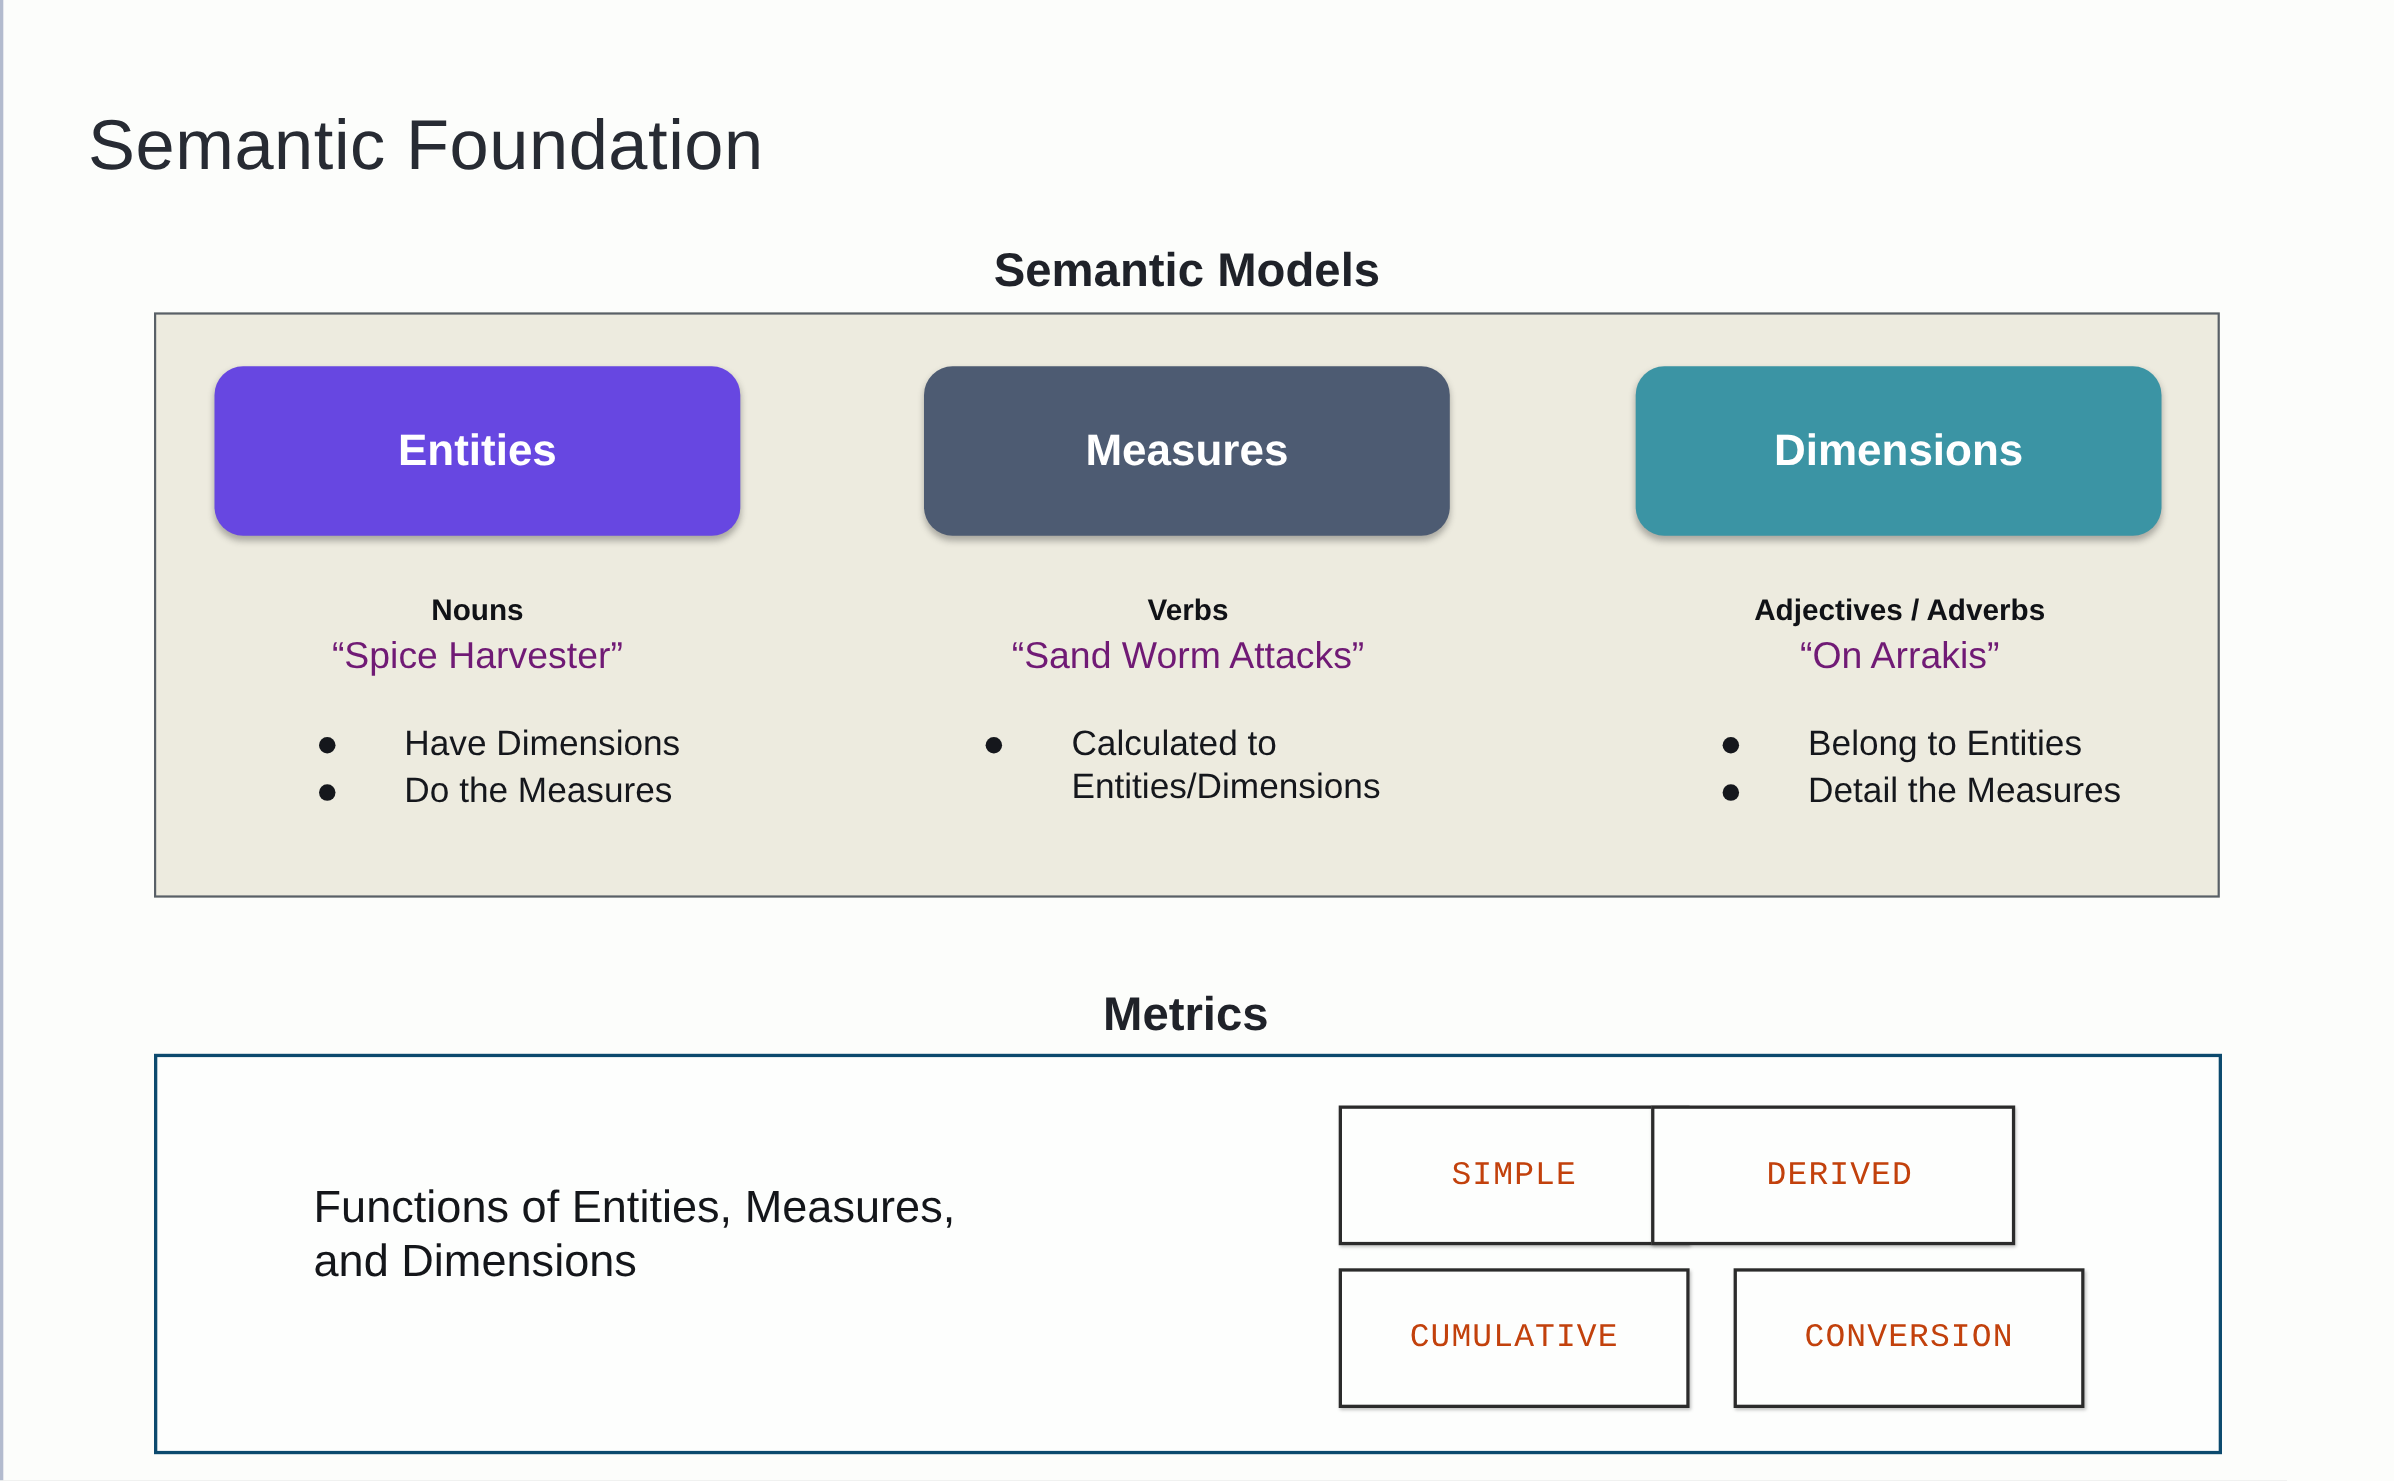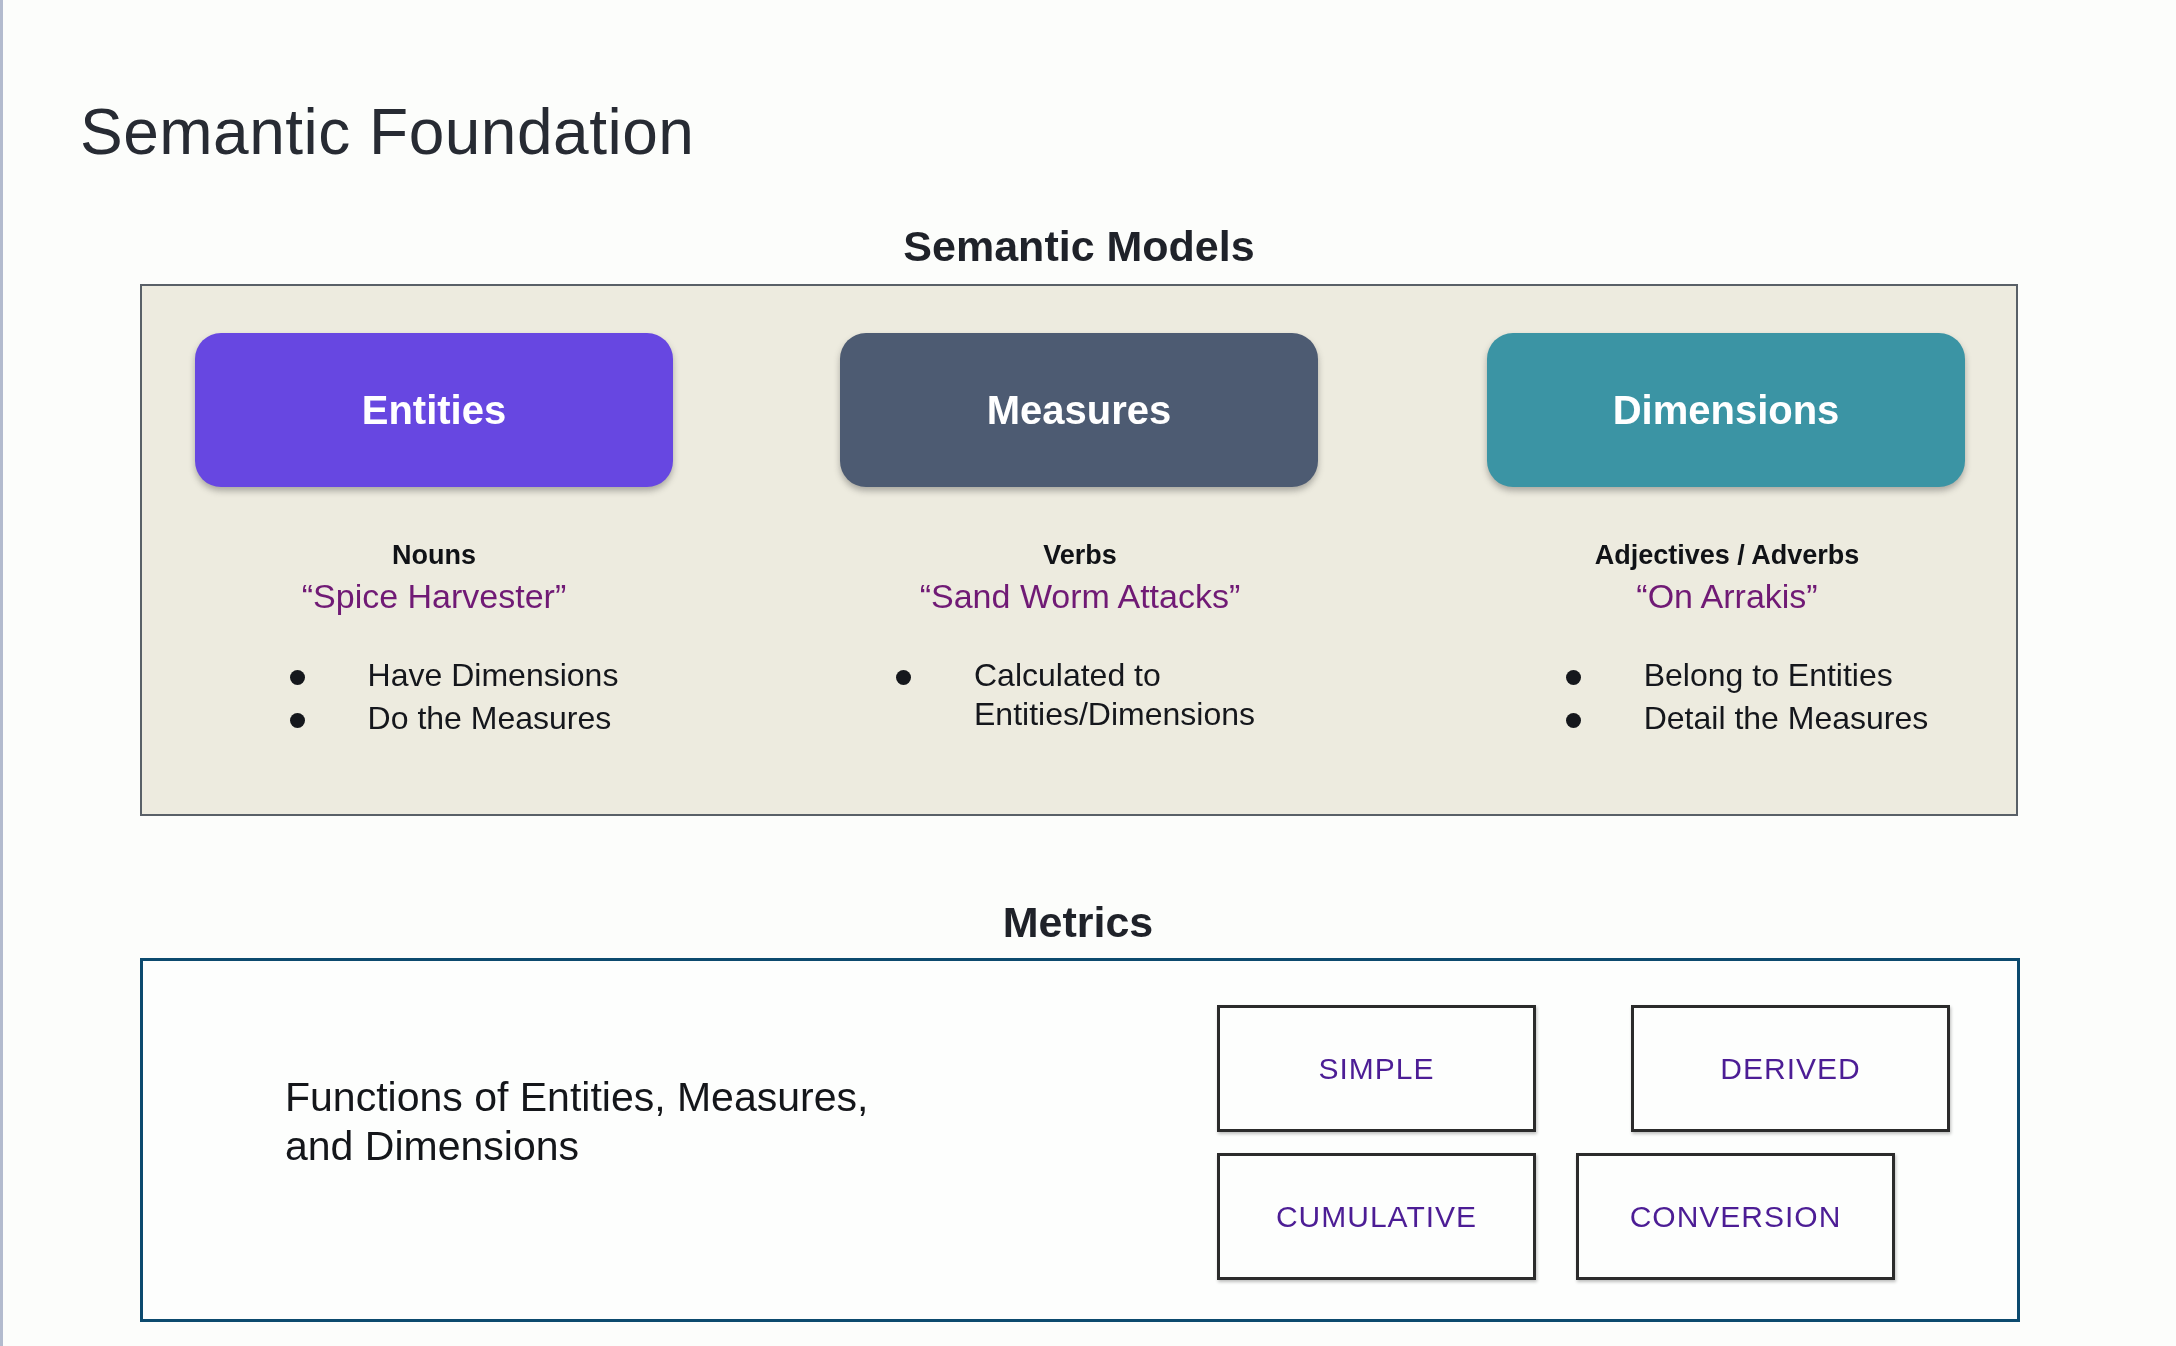--- a/index.html
+++ b/index.html
@@ -83,24 +83,24 @@
     position: absolute; left: 142px; top: 112px;
     font-size: 41px; color: #14161a; line-height: 1.2;
     max-width: 650px;
   }
   .metric-type {
     position: absolute; width: 313px; height: 121px;
     background: #fdfefd;
     border: 3px solid #2b2b2b;
     box-shadow: 1px 2px 3px rgba(0,0,0,0.25);
     display: flex; align-items: center; justify-content: center;
-    font-size: 30px; color: #4c1d95; letter-spacing: 1px;
+    font-size: 30px; color: #c2410c; letter-spacing: 1px; font-family: Liberation Mono, monospace;
   }
   #type-simple     { left: 1074px; top: 44px; }
-  #type-derived    { left: 1488px; top: 44px; }
+  #type-derived    { left: 1358px; top: 44px; padding-left: 12px; }
   #type-cumulative { left: 1074px; top: 192px; }
   #type-conversion { left: 1433px; top: 192px; }
 </style>
 </head>
 <body>
 
 <div class="slide">
   <div class="edge-left"></div>
 
   <h1 class="slide-title">Semantic Foundation</h1>

